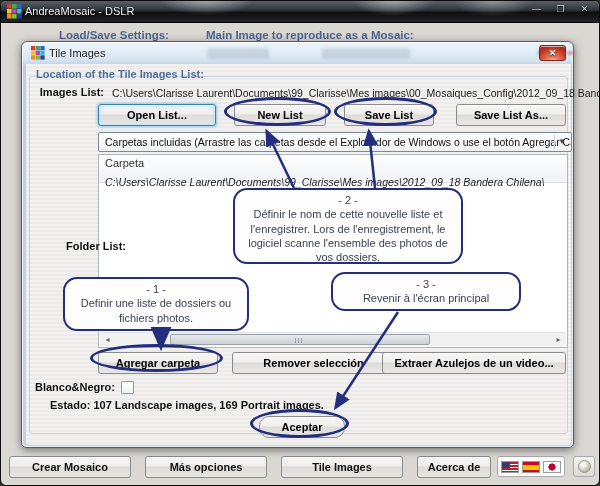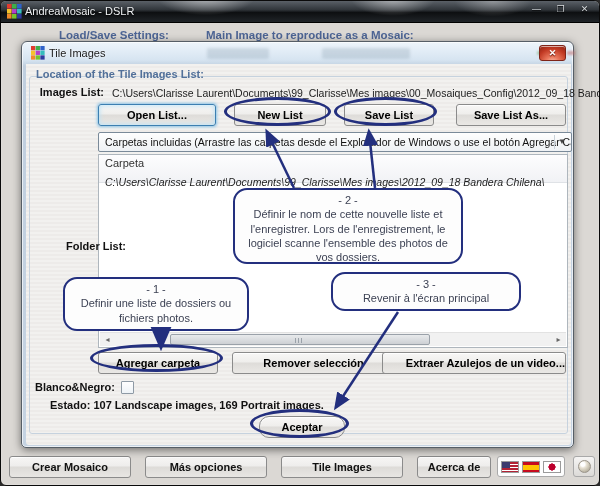--- a/index.html
+++ b/index.html
@@ -179,21 +179,21 @@
             <div class="thumb-grip"></div>
           </div>
           <span class="scroll-arrow" style="right:0;">▸</span>
         </div>
       </div>
 
       <div class="flabel" style="left:10px;top:176px;width:90px;">Folder List:</div>
 
       <div class="btn" style="left:72px;top:288px;width:120px;">Agregar carpeta</div>
       <div class="btn" style="left:206px;top:288px;width:163px;">Remover selección</div>
-      <div class="btn" style="left:356px;top:288px;width:184px;text-align:right;">Extraer Azulejos de un video...</div>
+      <div class="btn" style="left:356px;top:288px;width:184px;">Extraer Azulejos de un video...</div>
 
       <div class="flabel" style="left:0;top:317px;width:89px;">Blanco&amp;Negro:</div>
       <div class="checkbox" style="left:95px;top:317px;"></div>
 
       <div style="position:absolute;left:24px;top:335px;font-weight:bold;color:#111;">
         <span>Estado:</span>
         <span>107 Landscape images, 169 Portrait images.</span>
       </div>
 
       <div class="btn" style="left:233px;top:352px;width:86px;border-radius:10px;">Aceptar</div>

